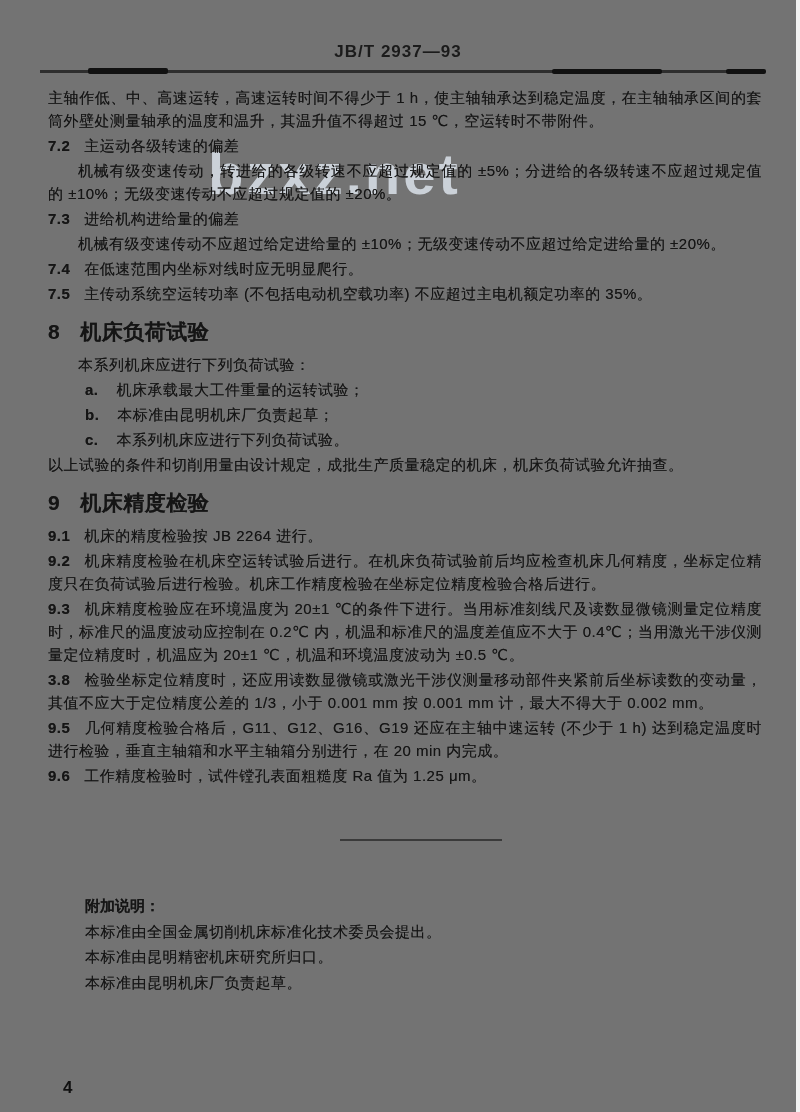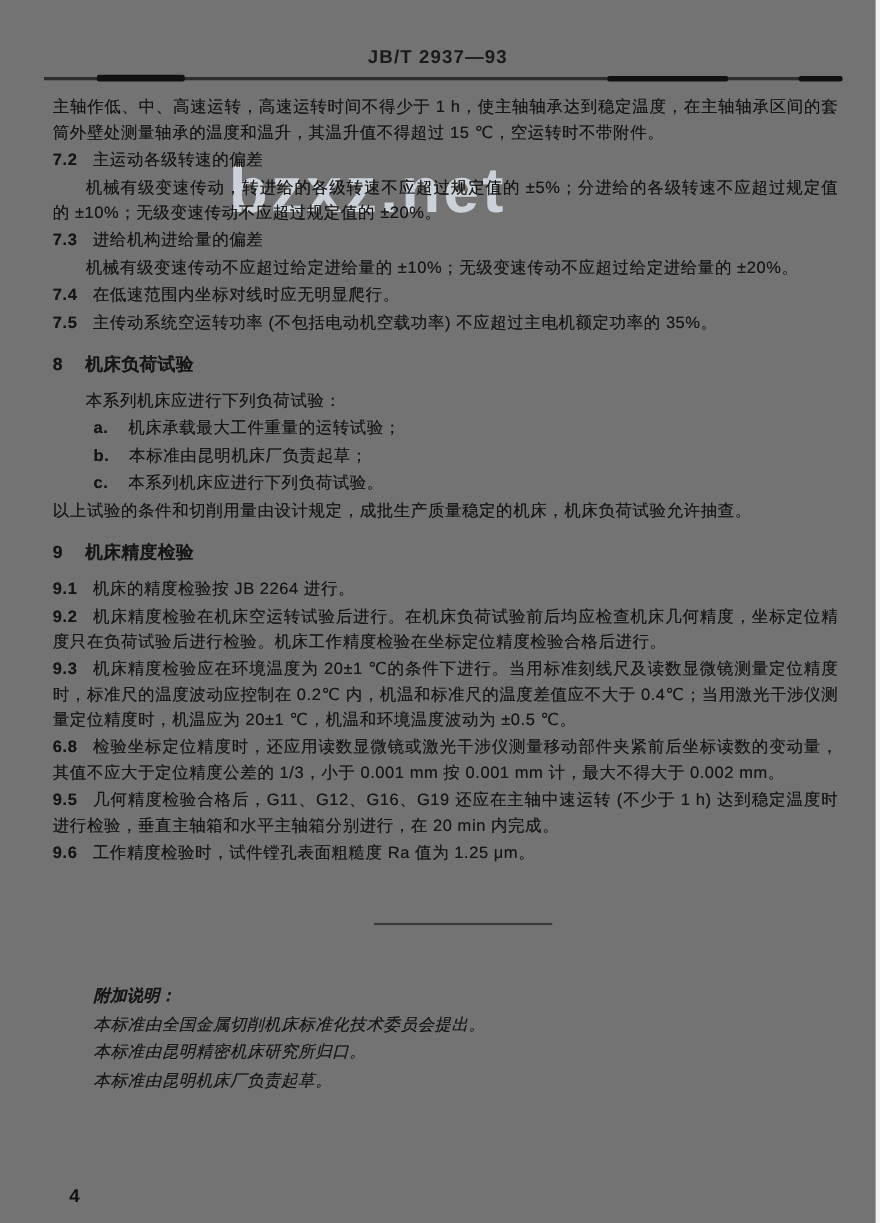--- a/index.html
+++ b/index.html
@@ -44,34 +44,34 @@
   .block {
     margin: 2px 0;
     font-size: 15px; line-height: 23px;
     text-align: justify;
     letter-spacing: 0.5px;
     text-shadow: 0 0 0.6px rgba(10,10,10,0.55);
   }
   .block .num { font-weight: bold; margin-right: 14px; }
   .para.indent { text-indent: 2em; }
   .chapter {
-    font-weight: bold; font-size: 16px;
+    font-weight: bold; font-size: 21px;
     margin-top: 15px; margin-bottom: 10px;
   }
   .chapter .num { margin-right: 20px; }
   .list-item { margin-left: 37px; }
   .list-item .num { font-weight: bold; margin-right: 18px; }
   
   .end-divider {
     margin: 52px 0 0 292px;
     width: 162px; height: 0;
     border-top: 2px solid #3a3a3a;
   }
   
-  .addendum { margin-top: 52px; padding-left: 37px; font-style: italic; }
+  .addendum { margin-top: 52px; padding-left: 37px; }
   .addendum-title {
     font-weight: bold; font-size: 15px; line-height: 25.5px;
     text-shadow: 0 0 0.6px rgba(10,10,10,0.55);
   }
   .addendum-line {
     font-size: 15px; line-height: 25.5px; margin: 0;
     letter-spacing: 0.5px;
     text-shadow: 0 0 0.6px rgba(10,10,10,0.55);
   }
   
@@ -107,21 +107,21 @@
         <p class="block chapter"><span class="num">8</span><span>机床负荷试验</span></p>
         <p class="block para indent"><span>本系列机床应进行下列负荷试验：</span></p>
         <p class="block list-item"><span class="num">a.</span><span>机床承载最大工件重量的运转试验；</span></p>
         <p class="block list-item"><span class="num">b.</span><span>本标准由昆明机床厂负责起草；</span></p>
         <p class="block list-item"><span class="num">c.</span><span>本系列机床应进行下列负荷试验。</span></p>
         <p class="block para"><span>以上试验的条件和切削用量由设计规定，成批生产质量稳定的机床，机床负荷试验允许抽查。</span></p>
         <p class="block chapter"><span class="num">9</span><span>机床精度检验</span></p>
         <p class="block clause"><span class="num">9.1</span><span>机床的精度检验按 JB 2264 进行。</span></p>
         <p class="block clause"><span class="num">9.2</span><span>机床精度检验在机床空运转试验后进行。在机床负荷试验前后均应检查机床几何精度，坐标定位精度只在负荷试验后进行检验。机床工作精度检验在坐标定位精度检验合格后进行。</span></p>
         <p class="block clause"><span class="num">9.3</span><span>机床精度检验应在环境温度为 20±1 ℃的条件下进行。当用标准刻线尺及读数显微镜测量定位精度时，标准尺的温度波动应控制在 0.2℃ 内，机温和标准尺的温度差值应不大于 0.4℃；当用激光干涉仪测量定位精度时，机温应为 20±1 ℃，机温和环境温度波动为 ±0.5 ℃。</span></p>
-        <p class="block clause"><span class="num">6.8</span><span>检验坐标定位精度时，还应用读数显微镜或激光干涉仪测量移动部件夹紧前后坐标读数的变动量，其值不应大于定位精度公差的 1/3，小于 0.001 mm 按 0.001 mm 计，最大不得大于 0.002 mm。</span></p>
+        <p class="block clause"><span class="num">3.8</span><span>检验坐标定位精度时，还应用读数显微镜或激光干涉仪测量移动部件夹紧前后坐标读数的变动量，其值不应大于定位精度公差的 1/3，小于 0.001 mm 按 0.001 mm 计，最大不得大于 0.002 mm。</span></p>
         <p class="block clause"><span class="num">9.5</span><span>几何精度检验合格后，G11、G12、G16、G19 还应在主轴中速运转 (不少于 1 h) 达到稳定温度时进行检验，垂直主轴箱和水平主轴箱分别进行，在 20 min 内完成。</span></p>
         <p class="block clause"><span class="num">9.6</span><span>工作精度检验时，试件镗孔表面粗糙度 Ra 值为 1.25 μm。</span></p>
       </div>
 
     <div class="end-divider"></div>
 
     <div class="addendum">
       <div class="addendum-title">附加说明：</div>
       <div id="addendum-host">
           <p class="addendum-line">本标准由全国金属切削机床标准化技术委员会提出。</p>

